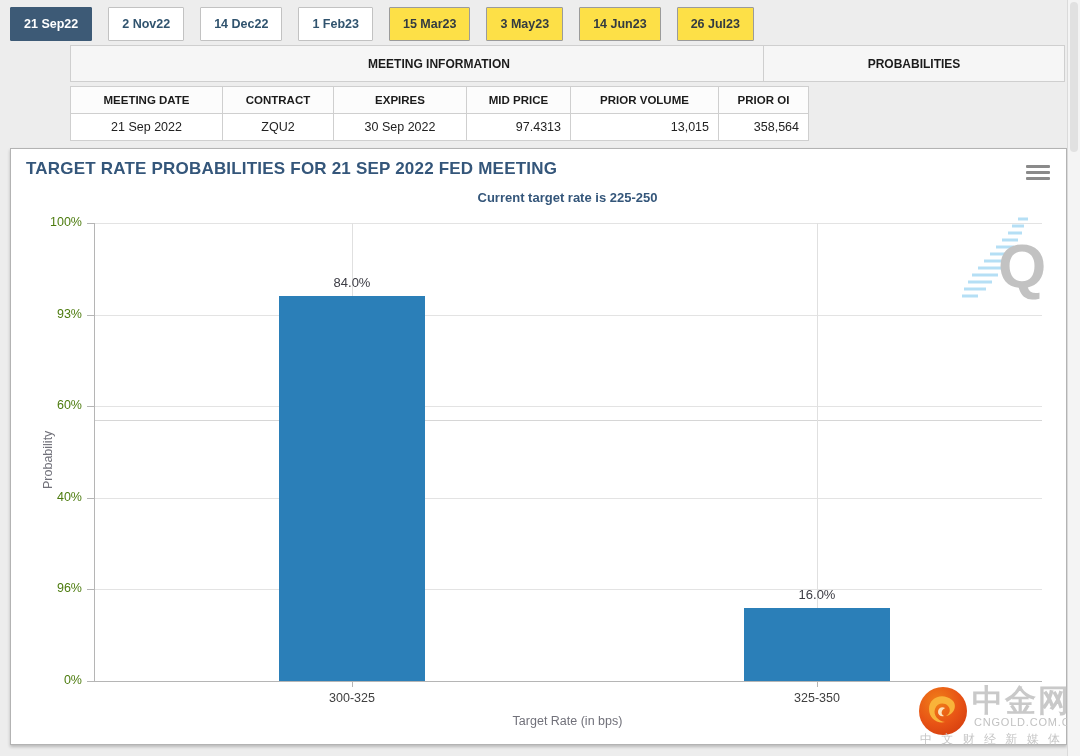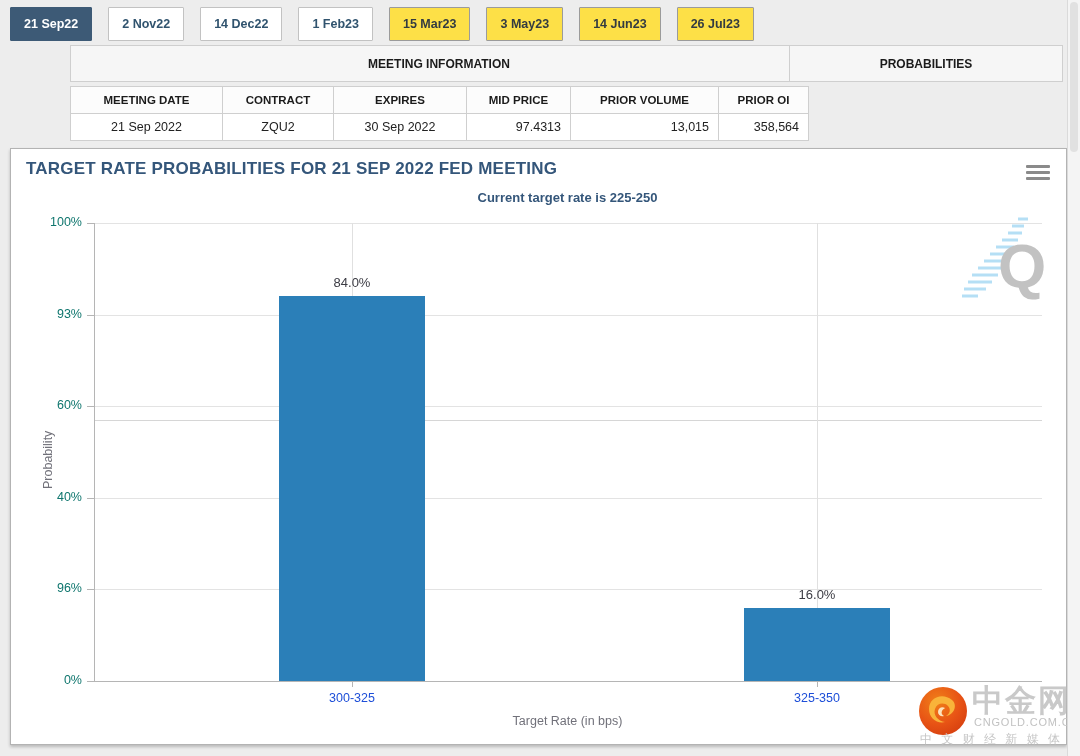--- a/index.html
+++ b/index.html
@@ -10,21 +10,21 @@
   .tabs{position:absolute;left:10px;top:7px;display:flex;gap:16px;z-index:4;}
   .tab{height:34px;line-height:33px;padding:0 13px;font-size:12.5px;font-weight:700;
        border:1px solid #c2c2c2;background:#fff;color:#30536e;box-sizing:border-box;
        border-radius:1px;cursor:pointer;white-space:nowrap;}
   .tab.active{background:#3d5a76;border-color:#3d5a76;color:#fff;}
   .tab.disabled{background:#fde047;border-color:#9b9b9b;color:#333b41;}
 
   
   .panel{position:absolute;top:45px;}
   .panel.meeting{left:22px;width:738px;margin-left:48px;}
-  .panel.prob{left:763px;width:274px;margin-left:26px;}
+  .panel.prob{left:763px;width:302px;}
   .caption{height:37px;line-height:36px;text-align:center;font-weight:700;font-size:12px;
            color:#1b1b1b;background:#f6f6f6;border:1px solid #cfcfcf;box-sizing:border-box;margin-bottom:4px;}
   table.data-table{width:100%;border-collapse:collapse;table-layout:fixed;}
   .data-table th{height:26px;background:#fcfcfc;border:1px solid #cfcfcf;font-size:11.5px;
                  color:#1b1b1b;text-align:center;padding:0 5px;font-weight:700;}
   .data-table td{height:26px;background:#fff;border:1px solid #cfcfcf;font-size:12.5px;color:#222;padding:0 9px;}
   td.c{text-align:center}  td.r{text-align:right}
 
   
   .chart-panel{position:absolute;left:10px;top:148px;width:1057px;height:597px;background:#fff;
@@ -35,23 +35,23 @@
   .chart-subtitle{position:absolute;left:83px;width:947px;top:41px;text-align:center;font-size:13px;
                   font-weight:700;color:#34567a;}
   .plot{position:absolute;left:83px;top:74px;width:947px;height:458px;
         border-left:1px solid #b5b5b5;border-bottom:1px solid #b5b5b5;box-sizing:content-box;}
   .gridline-h{position:absolute;left:0;width:100%;height:1px;background:#e3e3e3;}
   .gridline-h.faint{background:#d6d6d6;}
   .gridline-v{position:absolute;top:0;height:100%;width:1px;background:#e0e0e0;}
   .bar{position:absolute;bottom:0;background:#2b7fb8;z-index:2;}
   .bar-label{position:absolute;text-align:center;font-size:13px;color:#3c3c44;z-index:3;}
   .ytick{position:absolute;width:7px;height:1px;background:#b5b5b5;left:-8px;}
-  .ylab{position:absolute;right:calc(100% + 13px);white-space:nowrap;font-size:12.5px;color:#0f766e;}
+  .ylab{position:absolute;right:calc(100% + 13px);white-space:nowrap;font-size:12.5px;color:#4d7c0f;}
   .xtick{position:absolute;width:1px;height:6px;background:#b5b5b5;top:100%;}
-  .xcat{position:absolute;top:calc(100% + 10px);text-align:center;font-size:12.5px;color:#1d4ed8;}
+  .xcat{position:absolute;top:calc(100% + 10px);text-align:center;font-size:12.5px;color:#404040;}
   .ylabel{position:absolute;left:30px;top:340px;transform:rotate(-90deg);transform-origin:left top;
           font-size:12.5px;color:#71717a;}
   .xlabel{position:absolute;left:83px;width:947px;top:565px;text-align:center;font-size:12.5px;color:#71717a;}
   .watermark{position:absolute;right:14px;top:64px;opacity:.9;}
 
   
   .cngold{position:absolute;left:918px;top:684px;width:164px;height:66px;z-index:6;}
   .cn-circle{position:absolute;left:0;top:2px;}
   .cn-name{position:absolute;left:54px;top:-4px;font-size:31px;font-weight:700;color:#c9c9c9;letter-spacing:2px;}
   .cn-domain{position:absolute;left:56px;top:32px;font-size:11px;color:#c2c2c2;letter-spacing:.8px;}

